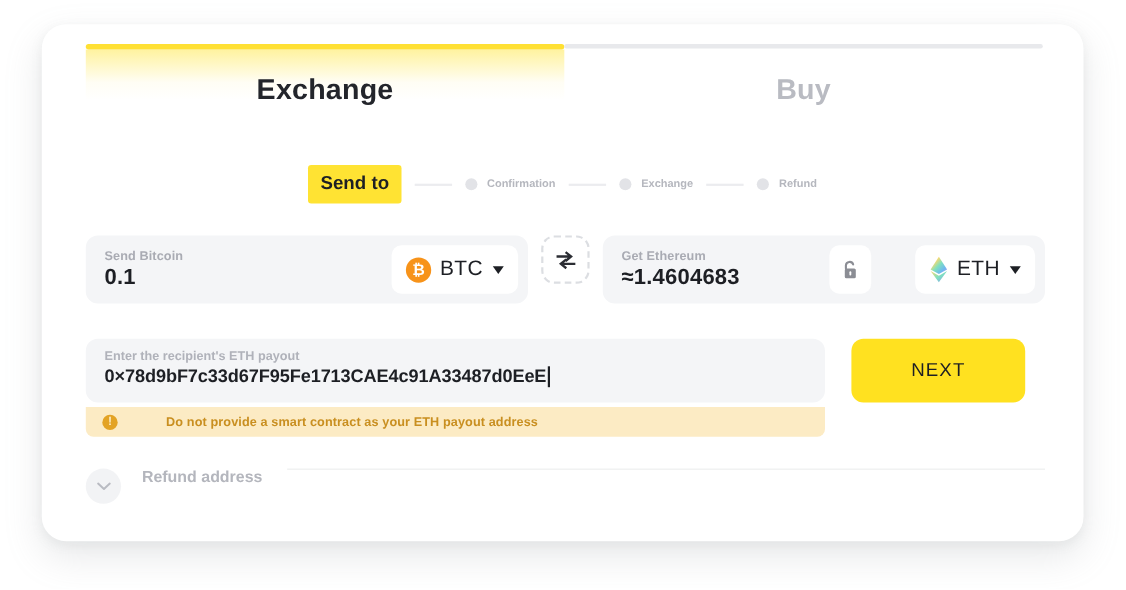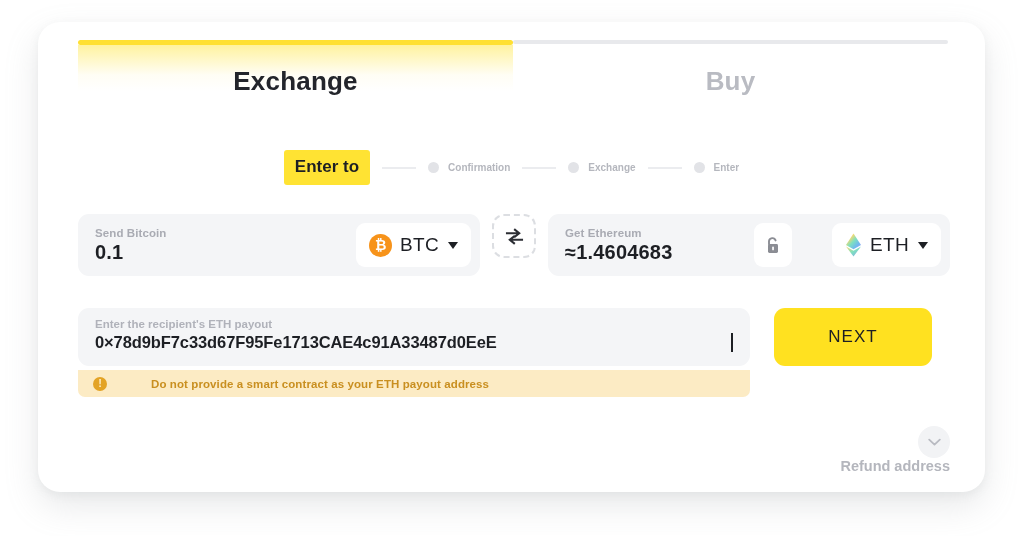--- a/index.html
+++ b/index.html
@@ -231,21 +231,20 @@
   }
   .addr-label {
     font-size: 11.5px;
     color: #b0b2ba;
     font-weight: bold;
     margin-bottom: 3px;
   }
   .addr-value-wrap {
     display: flex;
     align-items: center;
-    justify-content: space-between;
   }
   .addr-value {
     font-size: 16.5px;
     font-weight: bold;
     color: #1d1f24;
     letter-spacing: -0.1px;
     white-space: nowrap;
   }
   .caret-bar {
     width: 2px;
@@ -304,22 +303,21 @@
     padding-left: 35px;
   }
 
   
   .refund {
     position: absolute;
     left: 40px;
     top: 404px;
     width: 872px;
     display: flex;
-    align-items: flex-end;
-    flex-direction: column;
+    align-items: flex-start;
   }
   .refund-toggle {
     width: 32px; height: 32px;
     border-radius: 50%;
     background: #f2f3f5;
     display: flex;
     align-items: center;
     justify-content: center;
     cursor: pointer;
     flex: 0 0 auto;
@@ -351,36 +349,36 @@
     </div>
     <div class="tab tab-inactive">
       <div class="bar"></div>
 
       <div class="tab-label">Buy</div>
     </div>
   </div>
 
   <div class="steps">
     <div class="step">
-      <span class="step-pill">Enter to</span>
+      <span class="step-pill">Send to</span>
     </div>
     <div class="step-line"></div>
     <div class="step">
       <span class="step-dot"></span>
       <span class="step-name">Confirmation</span>
     </div>
     <div class="step-line"></div>
     <div class="step">
       <span class="step-dot"></span>
       <span class="step-name">Exchange</span>
     </div>
     <div class="step-line"></div>
     <div class="step">
       <span class="step-dot"></span>
-      <span class="step-name">Enter</span>
+      <span class="step-name">Refund</span>
     </div>
   </div>
 
   <div class="amount-row">
 
     <div class="amount-box amount-left">
       <div class="amount-text">
         <div class="amount-label">Send Bitcoin</div>
         <div class="amount-value">0.1</div>
       </div>

